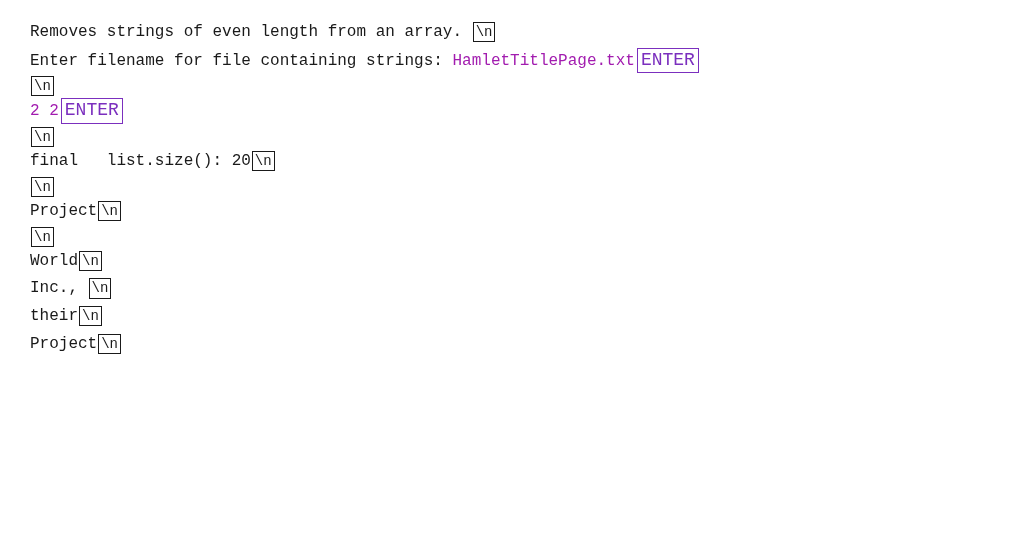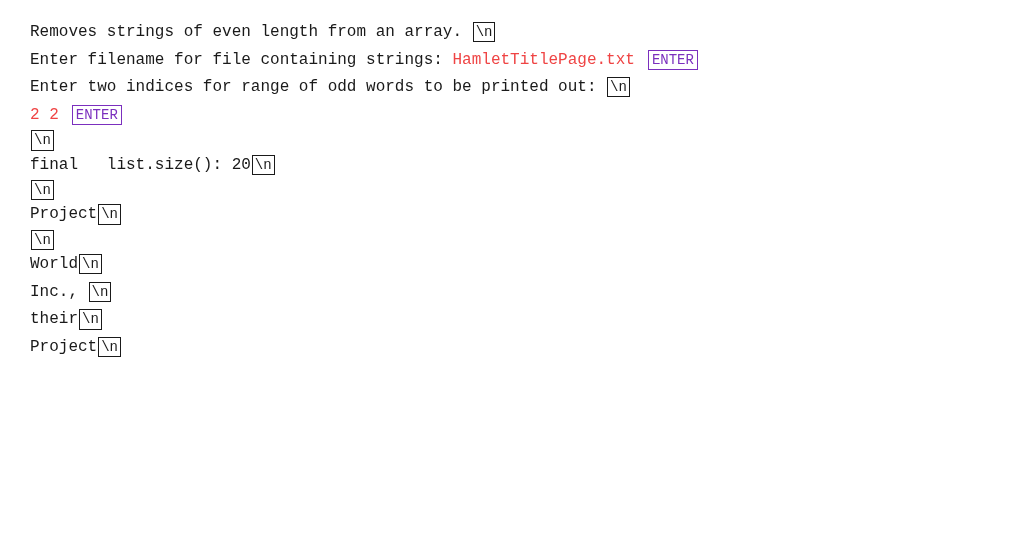--- a/index.html
+++ b/index.html
@@ -42,47 +42,46 @@
       line-height: 1.3;
       color: #1a1a1a;
     }
 
     .enter-box {
       display: inline-flex;
       align-items: center;
       justify-content: center;
       border: 1.5px solid #7b2fbe;
       font-family: 'Courier New', Courier, monospace;
-      font-size: 14px;
+      font-size: 18px;
       padding: 0px 3px;
-      margin-left: 13px;
+      margin-left: 2px;
       line-height: 1.3;
       color: #7b2fbe;
     }
 
     .purple-text {
-      color: #ef4444;
+      color: #a21caf;
       font-family: Liberation Mono, monospace;
     }
   </style>
 </head>
 <body>
 
 <div id="terminal">
     <div class="line">
       <span class="text">Removes strings of even length from an array. </span>
       <span class="newline-box">\n</span>
     </div>
     <div class="line">
       <span class="text">Enter filename for file containing strings: </span>
       <span class="text purple-text">HamletTitlePage.txt</span>
       <span class="enter-box">ENTER</span>
     </div>
     <div class="line">
-      <span class="text">Enter two indices for range of odd words to be printed out: </span>
       <span class="newline-box">\n</span>
     </div>
     <div class="line">
       <span class="text purple-text">2 2</span>
       <span class="enter-box">ENTER</span>
     </div>
     <div class="line">
       <span class="newline-box">\n</span>
     </div>
     <div class="line">

